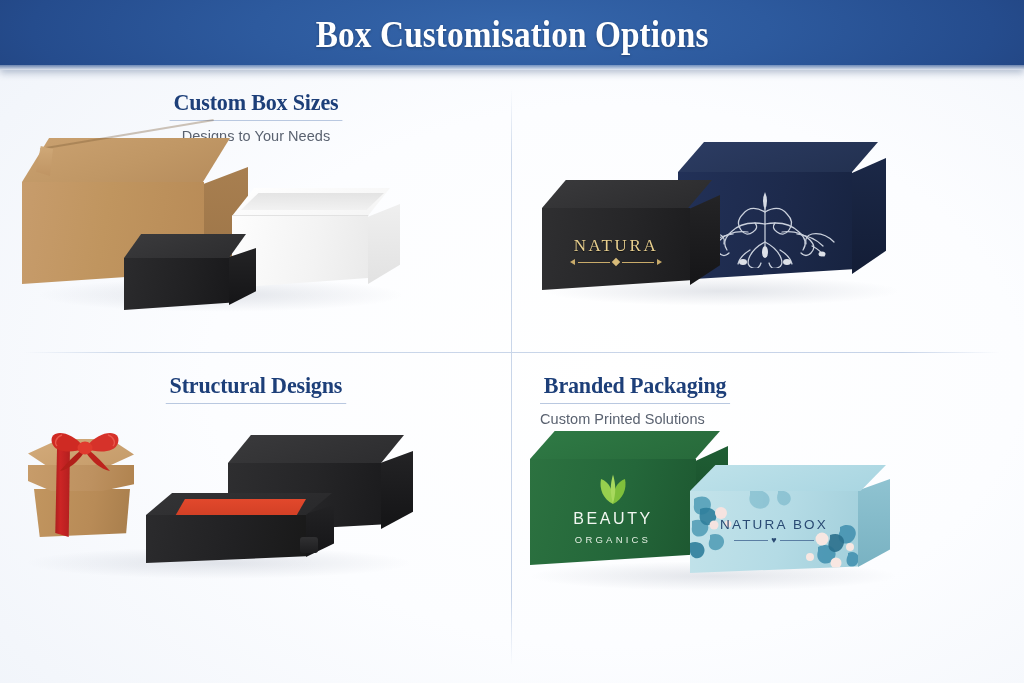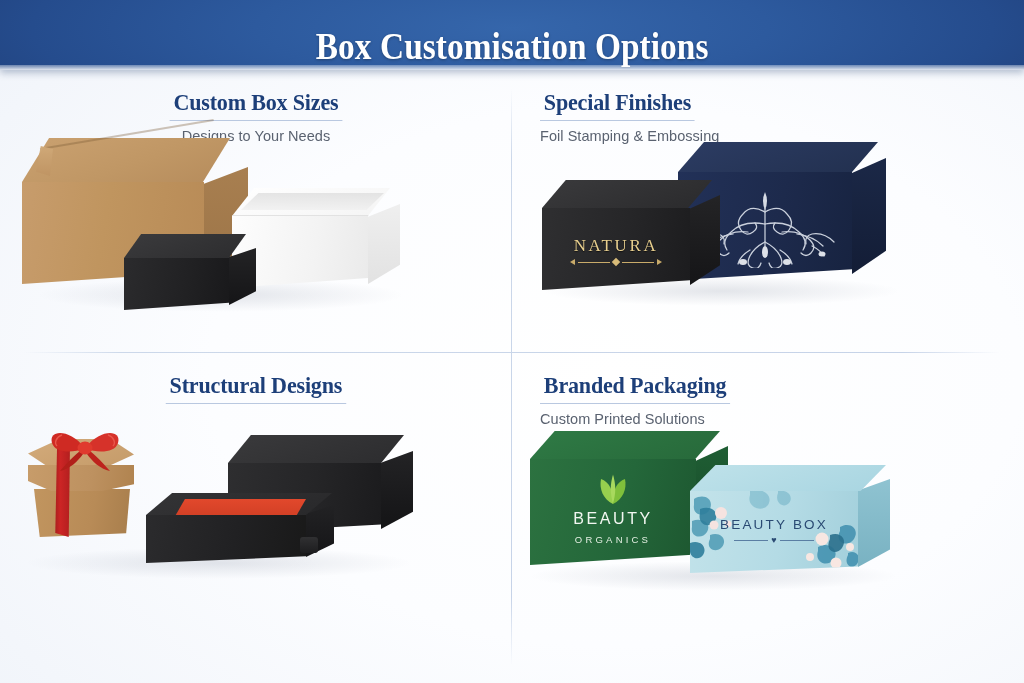--- a/index.html
+++ b/index.html
@@ -11,21 +11,21 @@
   .page{position:relative;width:1024px;height:683px;overflow:hidden;
     background:
       radial-gradient(ellipse 900px 600px at 60% 55%, #ffffff 0%, #fcfdff 45%, #f3f6fb 80%, #eef2f9 100%);
   }
 
   
   .header{
     position:absolute;left:0;top:0;width:1024px;height:70px;
     background:
       radial-gradient(ellipse 640px 140px at 50% 40%, #3566ab 0%, #2d5a9e 40%, #254c8d 75%, #203f79 100%);
-    display:flex;align-items:flex-end;justify-content:center;
+    display:flex;align-items:center;justify-content:center;
     box-shadow:0 3px 7px rgba(30,60,110,0.30);
     overflow:hidden;
   }
   .header::after{
     content:"";position:absolute;left:0;right:0;bottom:0;height:5px;
     background:linear-gradient(to bottom, rgba(255,255,255,0.32), rgba(255,255,255,0.85));
   }
   .header-title{
     color:#ffffff;
     font-family:"Liberation Serif", serif;
@@ -342,24 +342,20 @@
         <div class="box white-inner"></div>
         <div class="box white-front"></div>
 
         <div class="box blk-side"></div>
         <div class="box blk-top"></div>
         <div class="box blk-front"></div>
       </div>
     </div>
 
     <div class="quad q-tr">
-      <div class="q-head">
-        <div class="q-title">Special Finishes</div>
-        <div class="q-sub">Foil Stamping &amp; Embossing</div>
-      </div>
       <div class="stage">
         <div class="shadow" style="left:30px;top:138px;width:360px;height:30px;"></div>
 
         <div class="box navy-side"></div>
         <div class="box navy-top"></div>
         <div class="box navy-front"></div>
         <svg class="navy-orn" viewBox="0 0 154 86">
           <g fill="none" stroke="#d9dfe9" stroke-width="1.25" stroke-linecap="round">
             <path d="M77 10 q-4 9 0 18 q4-9 0-18z" fill="#e6eaf1" stroke="none"></path>
             <path d="M77 26 v38"></path>
@@ -492,21 +488,21 @@
               <circle cx="120" cy="66" r="4"></circle>
               <circle cx="160" cy="56" r="4"></circle>
             </g>
             <g fill="#5fa8bf" opacity="0.45">
               <path d="M60 0 C72 -4 84 4 78 14 C72 22 56 16 60 4 Z"></path>
               <path d="M88 0 C98 -2 104 6 99 12 C94 18 84 12 88 2 Z"></path>
             </g>
           </svg>
         </div>
         <div class="beauty">
-          <div class="beauty-word">BEAUTY BOX</div>
+          <div class="beauty-word">NATURA BOX</div>
           <div class="beauty-orn">
             <span class="ln"></span>
               <span class="heart">♥</span>
               <span class="ln"></span>
           </div>
         </div>
       </div>
     </div>
 
   </div>

